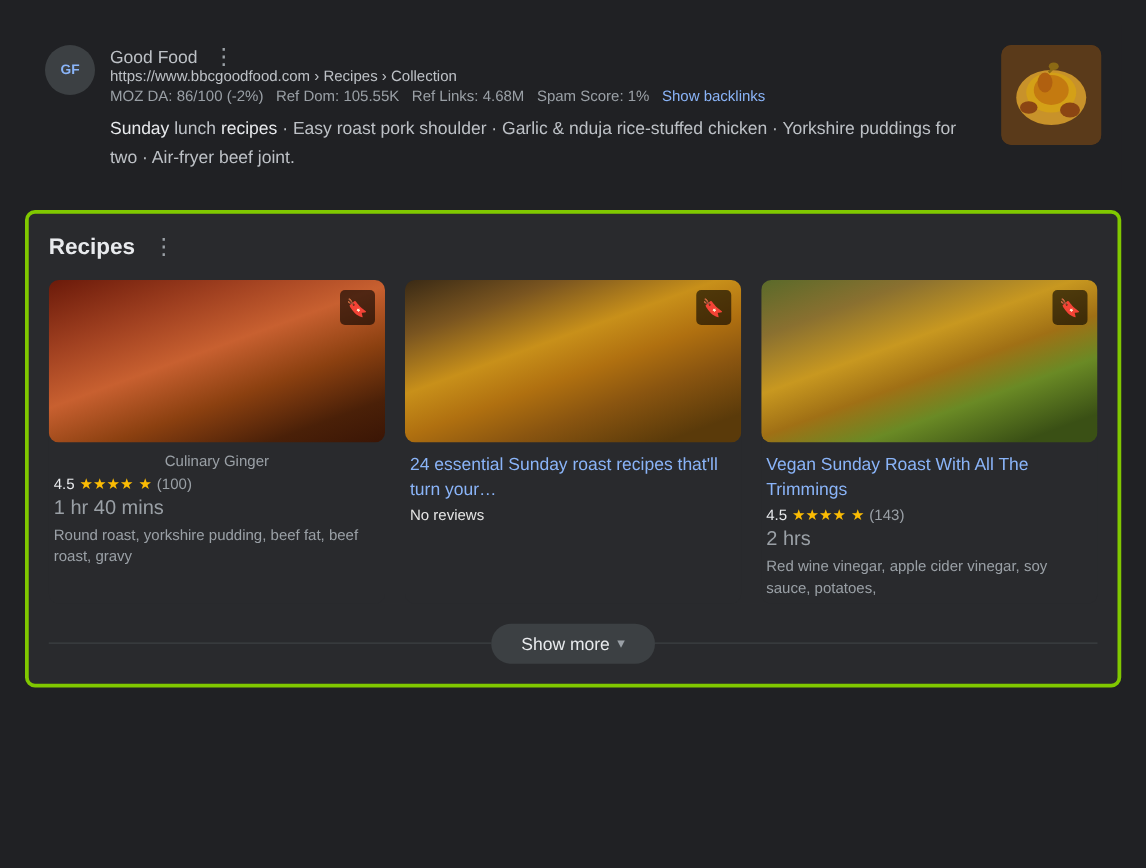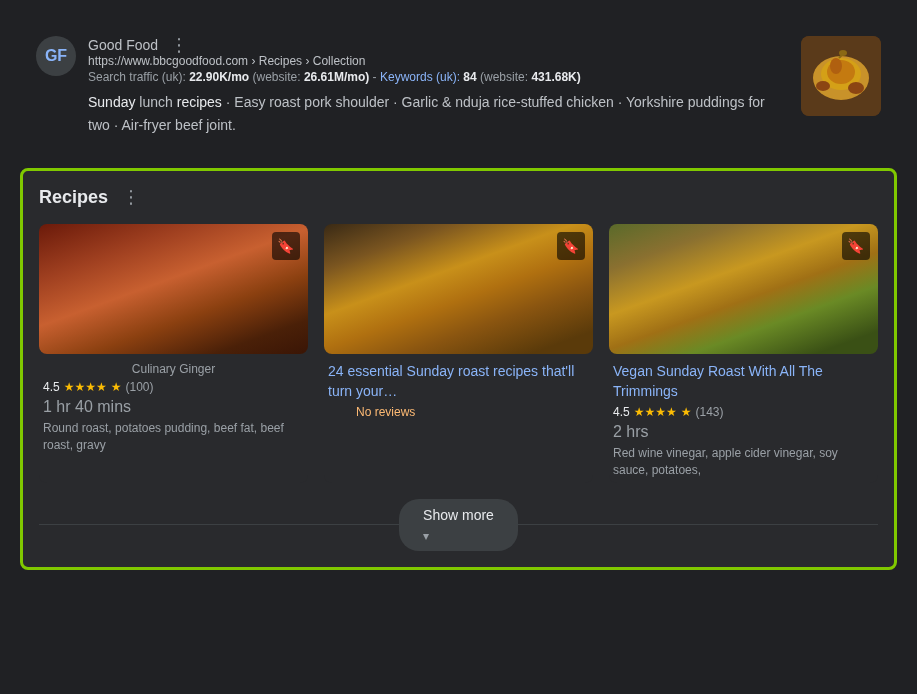--- a/index.html
+++ b/index.html
@@ -25,21 +25,21 @@
 
     .site-logo {
       width: 40px;
       height: 40px;
       border-radius: 50%;
       background: #3c4043;
       display: flex;
       align-items: center;
       justify-content: center;
       font-weight: bold;
-      font-size: 16px;
+      font-size: 11px;
       color: #8ab4f8;
       flex-shrink: 0;
     }
 
     .result-meta {
       flex: 1;
     }
 
     .site-name {
       font-size: 14px;
@@ -221,22 +221,21 @@
     }
 
     .recipe-ingredients {
       font-size: 12px;
       color: #9aa0a6;
       line-height: 1.4;
     }
 
     .no-reviews {
       font-size: 12px;
-      color: #fdba74;
-      margin-left: 28px;
+      color: #e5e5e5;
     }
 
     
     .show-more-row {
       margin-top: 16px;
       display: flex;
       align-items: center;
       justify-content: center;
     }
 
@@ -250,21 +249,20 @@
       background: #3c4043;
       color: #e8eaed;
       border: none;
       border-radius: 20px;
       padding: 8px 24px;
       font-size: 14px;
       cursor: pointer;
       display: flex;
       align-items: flex-start;
       gap: 6px;
-      flex-direction: column;
     }
 
     .chevron-down {
       font-size: 12px;
       color: #9aa0a6;
     }
 
     
     .beef-visual {
       width: 100%;
@@ -289,29 +287,25 @@
   <div class="site-logo">
     <span>GF</span>
   </div>
   <div class="result-meta">
     <div style="display:flex; align-items:center; gap:6px;">
       <span class="site-name">Good Food</span>
       <span class="three-dot">⋮</span>
     </div>
     <div class="site-url">https://www.bbcgoodfood.com › Recipes › Collection</div>
     <div class="seo-row">
-      <span>Search traffic (uk):</span>
-      <span class="bold-val">22.90K/mo</span>
-      <span>(website:</span>
-      <span class="bold-val">26.61M/mo)</span>
-      <span>-</span>
-      <span class="highlight">Keywords (uk):</span>
-      <span class="bold-val">84</span>
-      <span>(website:</span>
-      <span class="bold-val">431.68K)</span>
+      <span>MOZ DA: 86/100 (-2%)</span>&nbsp;&nbsp;
+      <span>Ref Dom: 105.55K</span>&nbsp;&nbsp;
+      <span>Ref Links: 4.68M</span>&nbsp;&nbsp;
+      <span>Spam Score: 1%</span>&nbsp;&nbsp;
+      <span class="highlight">Show backlinks</span>
     </div>
     <div class="snippet-row">
       <strong>Sunday</strong> lunch <strong>recipes</strong> · Easy roast pork shoulder · Garlic &amp; nduja rice-stuffed chicken · Yorkshire puddings for two · Air-fryer beef joint.
     </div>
   </div>
   <div class="result-thumbnail">
 
     <svg width="80" height="80" viewBox="0 0 80 80">
       <rect width="80" height="80" rx="8" fill="#5a3a1a"></rect>
       <ellipse cx="40" cy="42" rx="28" ry="22" fill="#c8922a"></ellipse>
@@ -343,21 +337,21 @@
       </div>
       <div class="recipe-info">
         <div class="recipe-source">Culinary Ginger</div>
         <div class="recipe-rating">
           <span class="rating-score">4.5</span>
           <span class="stars">★★★★</span>
             <span class="stars" style="color:#fbbc04; font-size:12px;">★</span>
           <span class="rating-count">(100)</span>
         </div>
         <div class="recipe-time">1 hr 40 mins</div>
-        <div class="recipe-ingredients">Round roast, potatoes pudding, beef fat, beef roast, gravy</div>
+        <div class="recipe-ingredients">Round roast, yorkshire pudding, beef fat, beef roast, gravy</div>
       </div>
     </div>
 
     <div class="recipe-card">
       <div class="recipe-image-wrapper">
         <div class="chicken-visual"></div>
         <div class="bookmark-btn">
           <span class="bookmark-icon">🔖</span>
         </div>
       </div>

